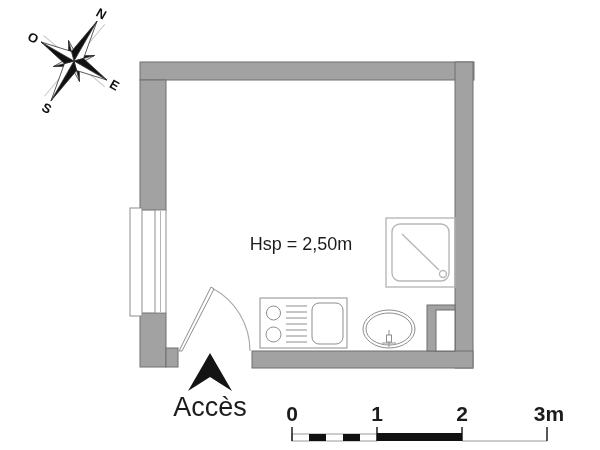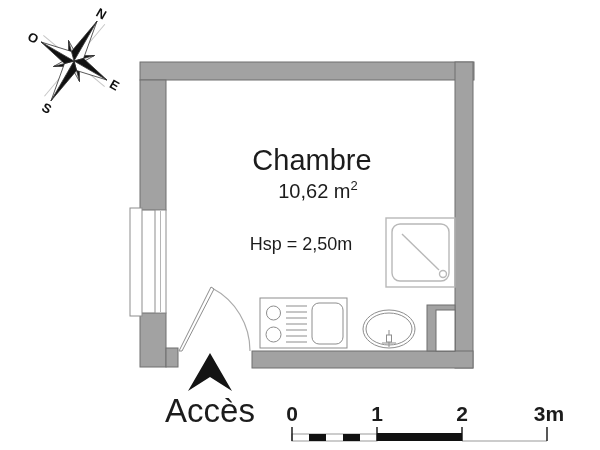--- a/index.html
+++ b/index.html
@@ -6,21 +6,21 @@
   .canvas{
     position:relative;width:600px;height:450px;background:#ffffff;overflow:hidden;
     font-family:"Liberation Sans",sans-serif;color:#1c1c1c;
   }
   svg{position:absolute;left:0;top:0;}
   .label{position:absolute;text-align:center;white-space:nowrap;color:#1c1c1c;}
   .room-name{left:212px;top:144px;width:200px;font-size:29px;}
   .room-area{left:218px;top:178px;width:200px;font-size:20px;}
   .room-area sup{font-size:13px;}
   .hsp{left:201px;top:234px;width:200px;font-size:18px;}
-  .acces{left:110px;top:392px;width:200px;font-size:33px;}
+  .acces{left:110px;top:392px;width:200px;font-size:27px;}
   .scale-num{width:44px;font-size:21px;font-weight:bold;top:402px;}
   .s0{left:270px;} .s1{left:355px;} .s2{left:440px;} .s3{left:527px;}
 </style>
 </head>
 <body>
 
 <div class="canvas">
 
   <svg width="600" height="450" viewBox="0 0 600 450">
 
@@ -125,22 +125,20 @@
       <line x1="462" y1="441" x2="547" y2="441" stroke="#999999" stroke-width="1"></line>
       <g stroke="#111111" stroke-width="1.4">
         <line x1="292" y1="427" x2="292" y2="441"></line>
         <line x1="377" y1="427" x2="377" y2="441"></line>
         <line x1="462" y1="427" x2="462" y2="441"></line>
         <line x1="547" y1="427" x2="547" y2="441"></line>
       </g>
     </g>
   </svg>
 
-  <div class="label room-name">Chambre</div>
-  <div class="label room-area"><span>10,62 m</span><sup>2</sup></div>
   <div class="label hsp">Hsp = 2,50m</div>
   <div class="label acces">Accès</div>
   <div class="label scale-num s0">0</div>
   <div class="label scale-num s1">1</div>
   <div class="label scale-num s2">2</div>
   <div class="label scale-num s3">3m</div>
 
 </div>
 
 </body></html>

